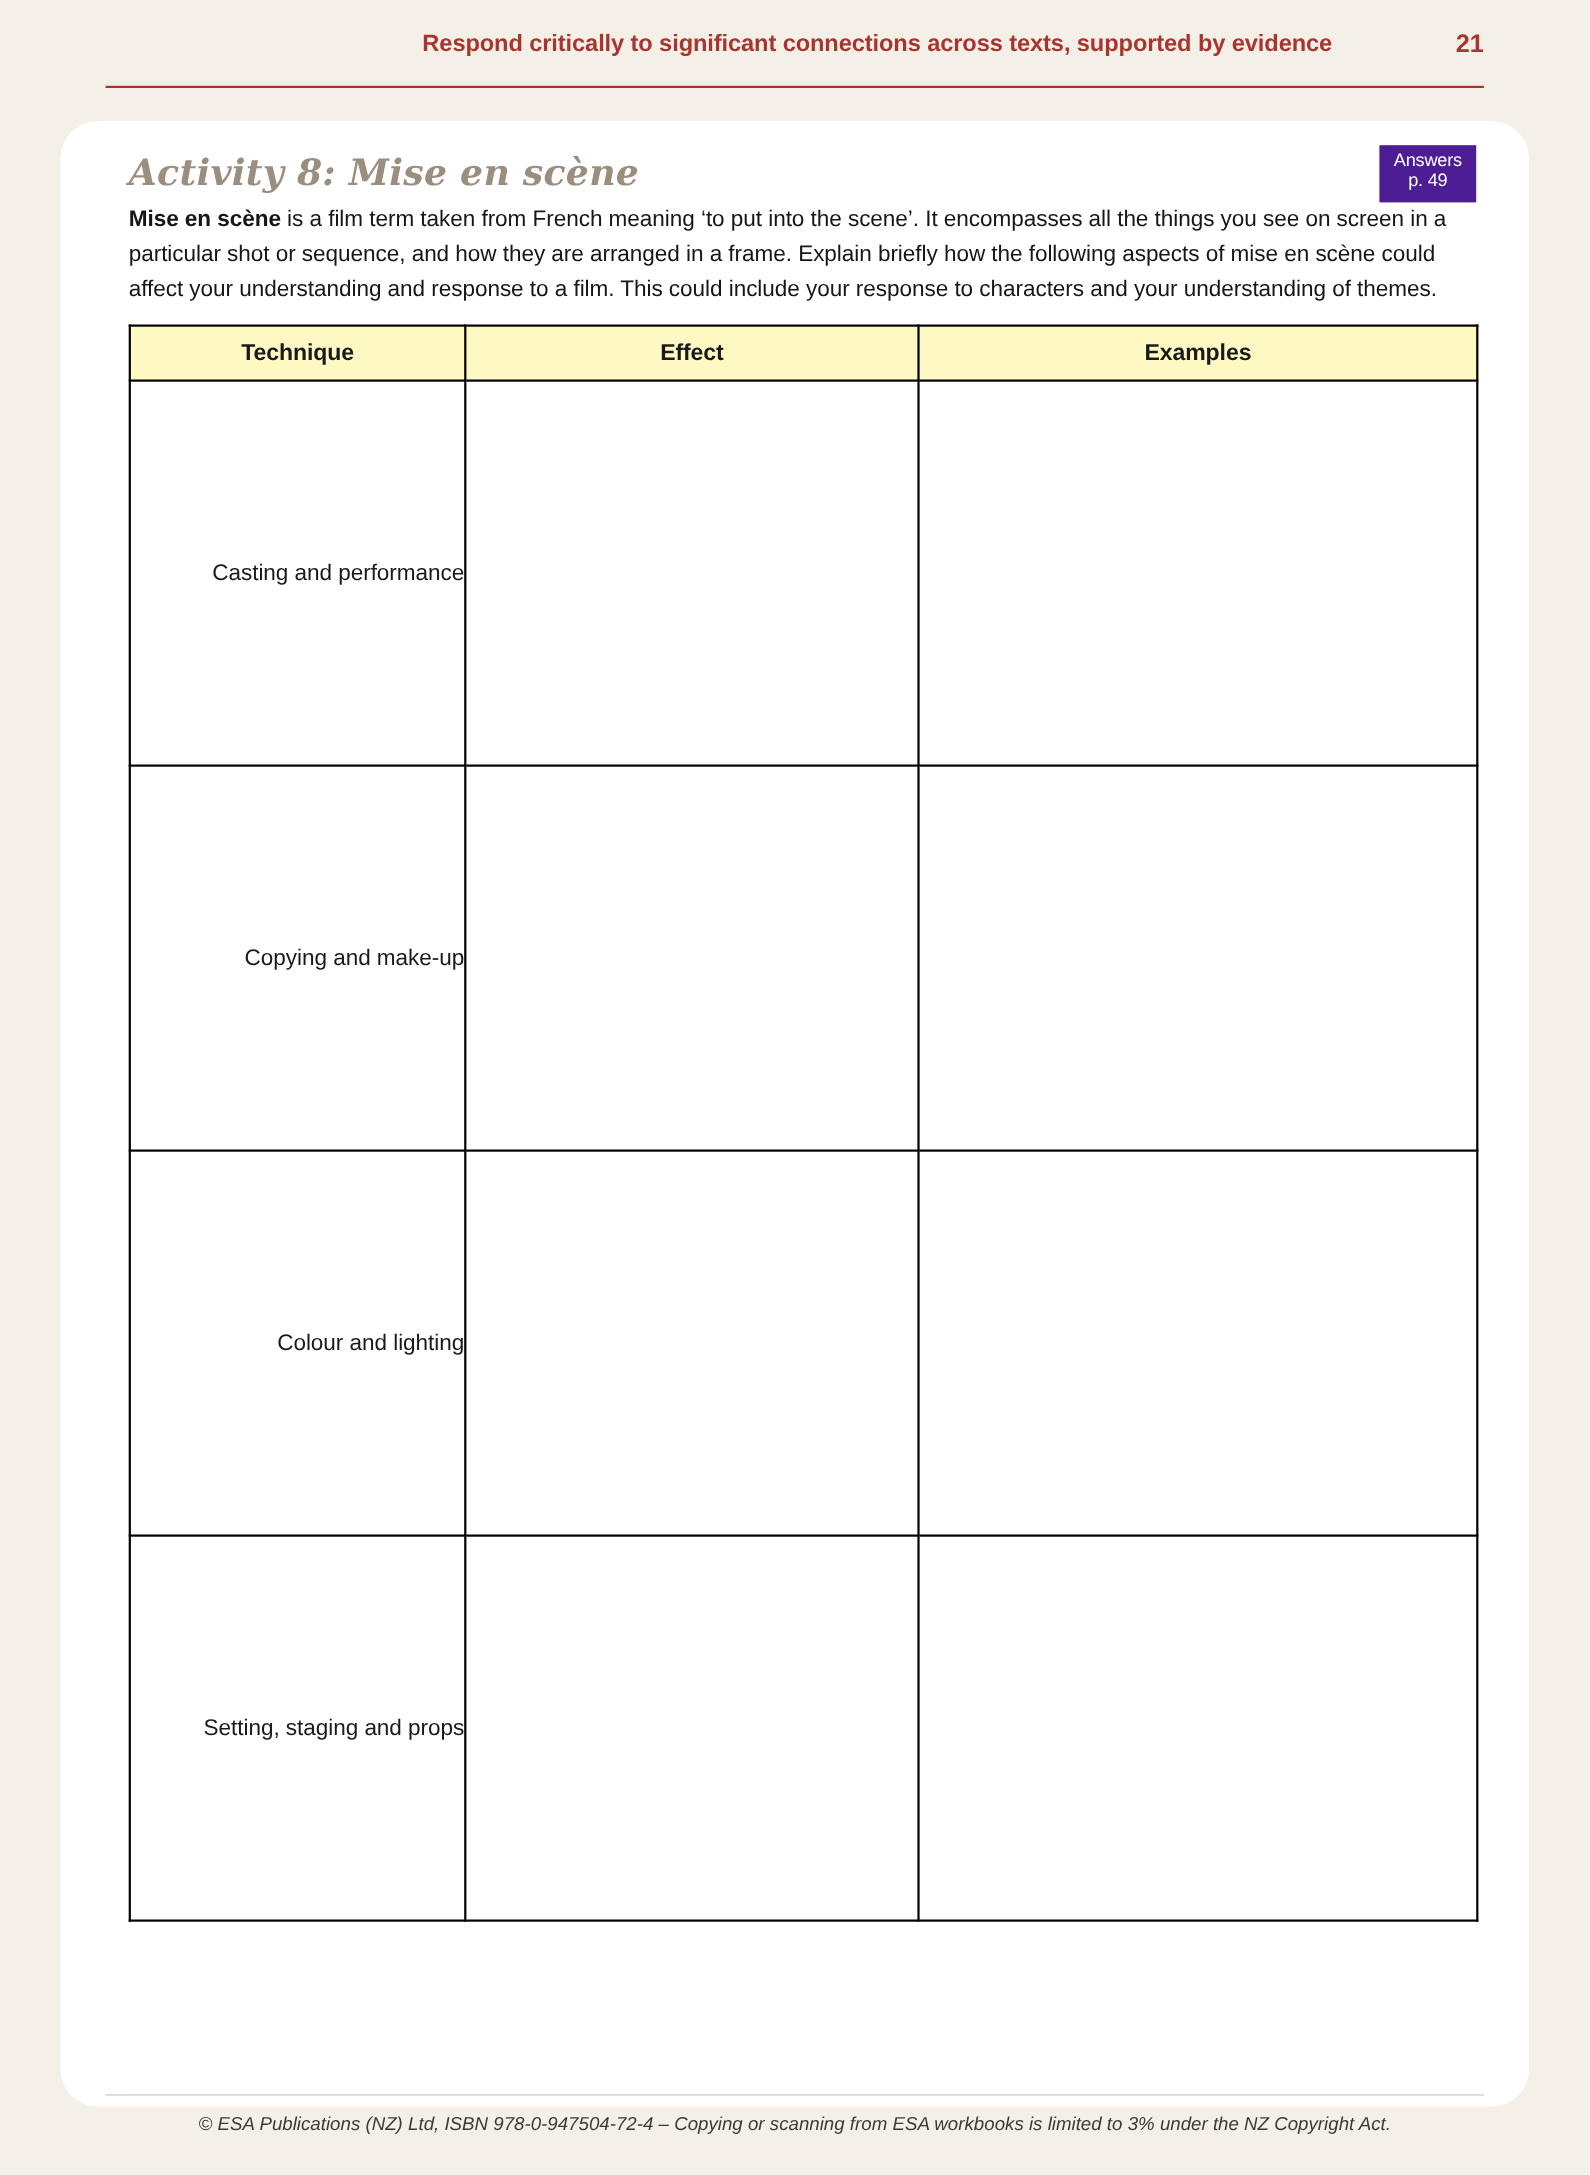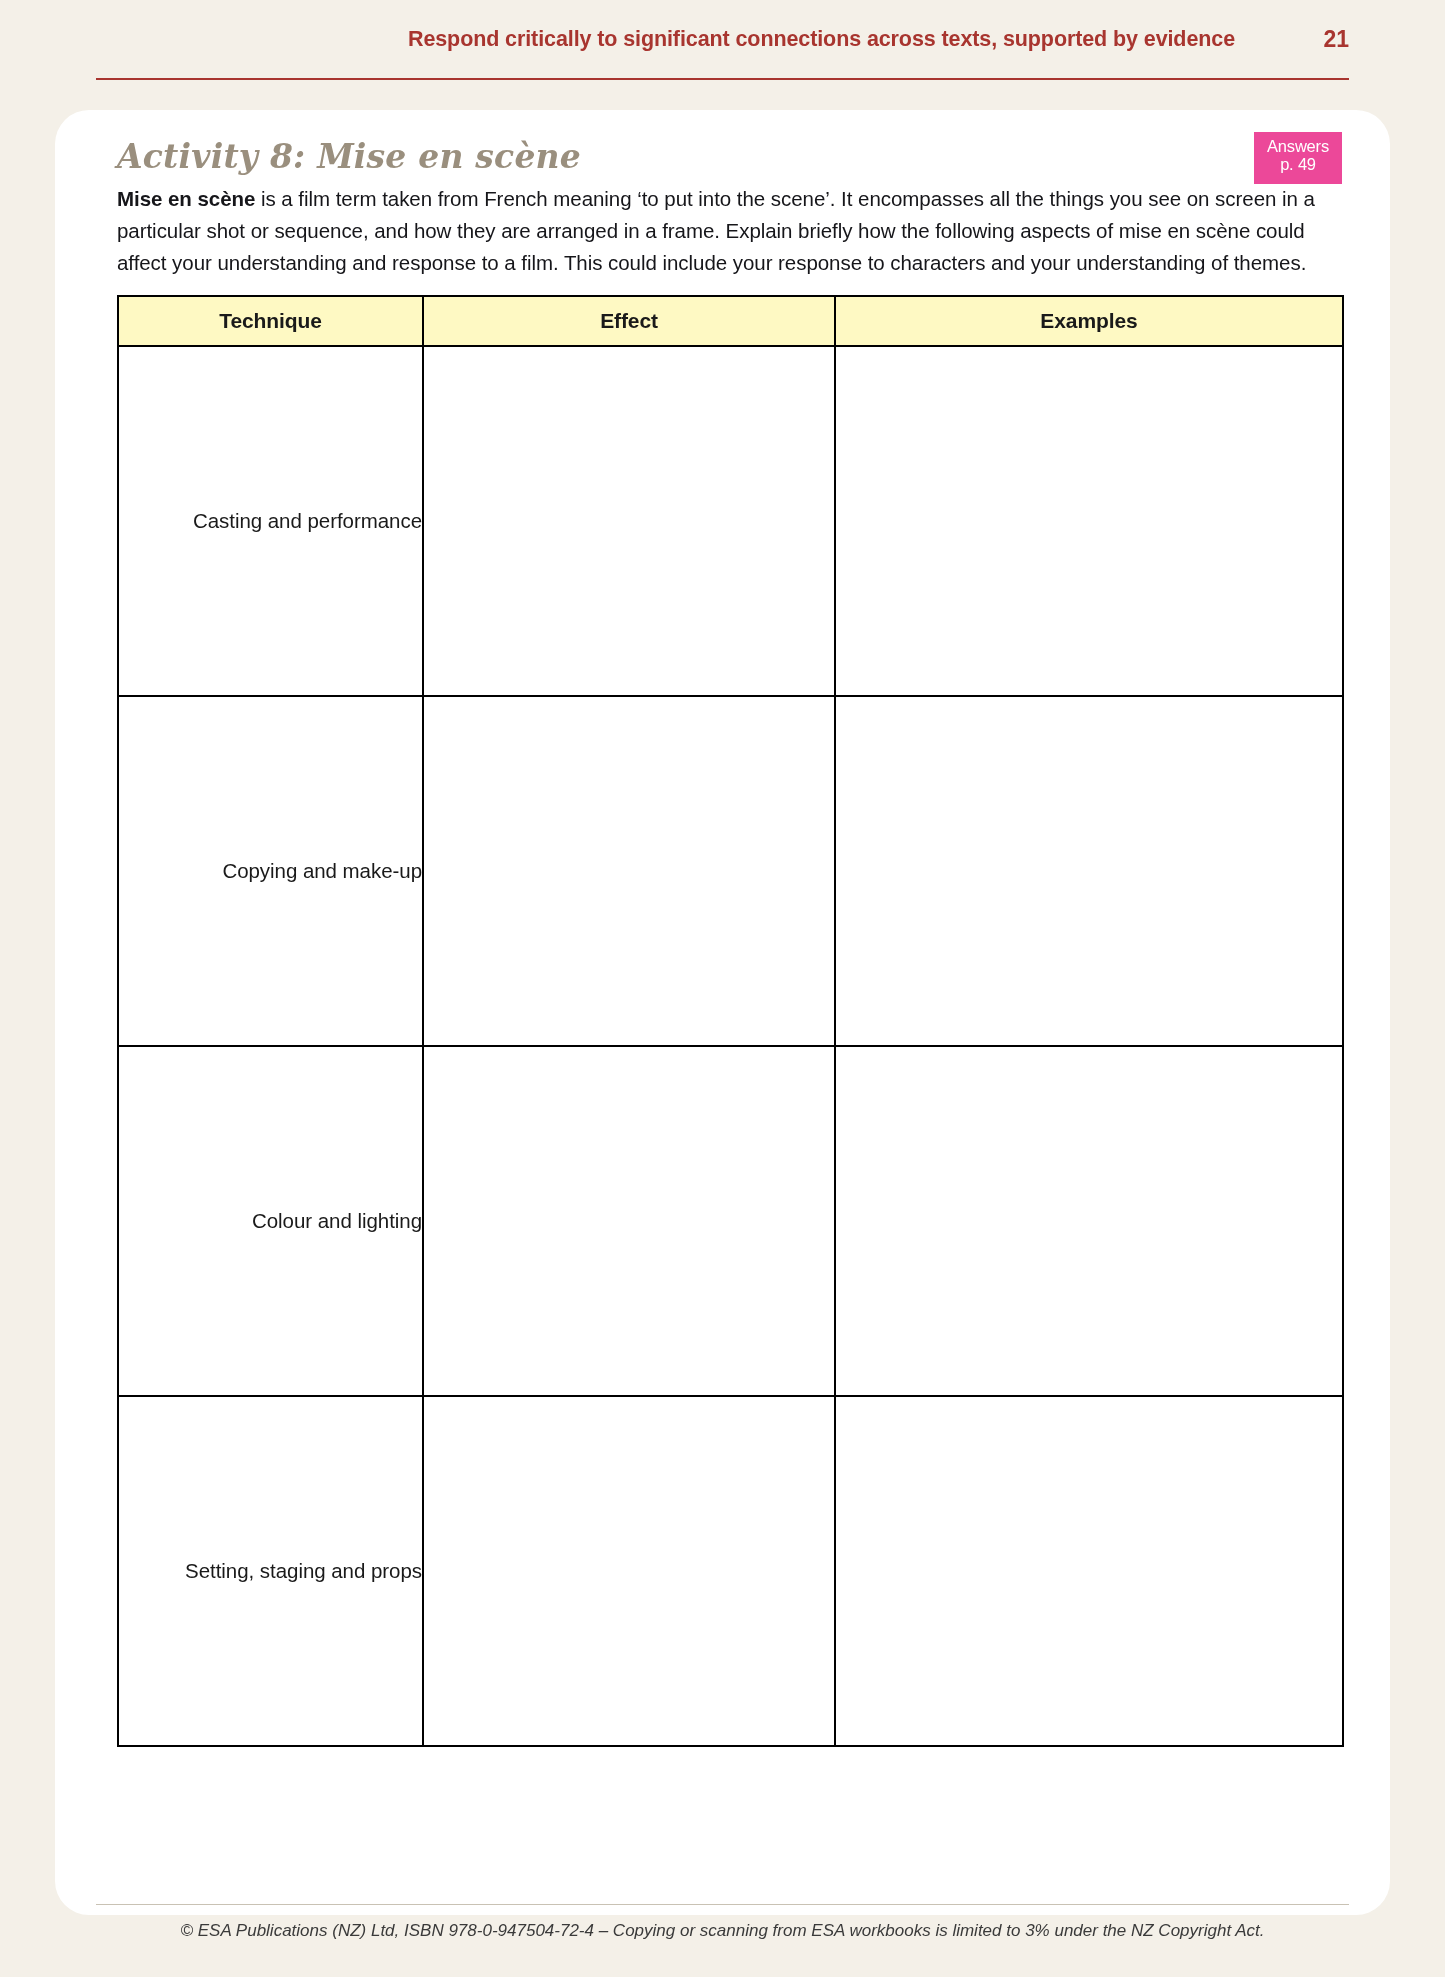--- a/index.html
+++ b/index.html
@@ -26,20 +26,21 @@
   .running-head {
     position: absolute;
     top: 0;
     left: 96px;
     right: 96px;
     height: 78px;
     border-bottom: 2px solid #a8352f;
     display: flex;
     align-items: center;
     justify-content: flex-end;
+    gap: 24px;
   }
   .running-head .rh-title {
     font-size: 21.5px;
     font-weight: bold;
     color: #a8352f;
     letter-spacing: -0.1px;
     white-space: nowrap;
   }
   .running-head .rh-page {
     font-size: 23px;
@@ -81,21 +82,21 @@
     line-height: 1.25;
   }
 
   
   .answers-badge {
     position: absolute;
     top: 22px;
     right: 48px;
     width: 88px;
     height: 52px;
-    background: #ec4899;
+    background: #4c1d95;
     color: #ffffff;
     text-align: center;
     font-size: 16.5px;
     line-height: 1.12;
     padding-top: 5px;
     box-sizing: border-box;
     letter-spacing: -0.2px;
   }
 
   

